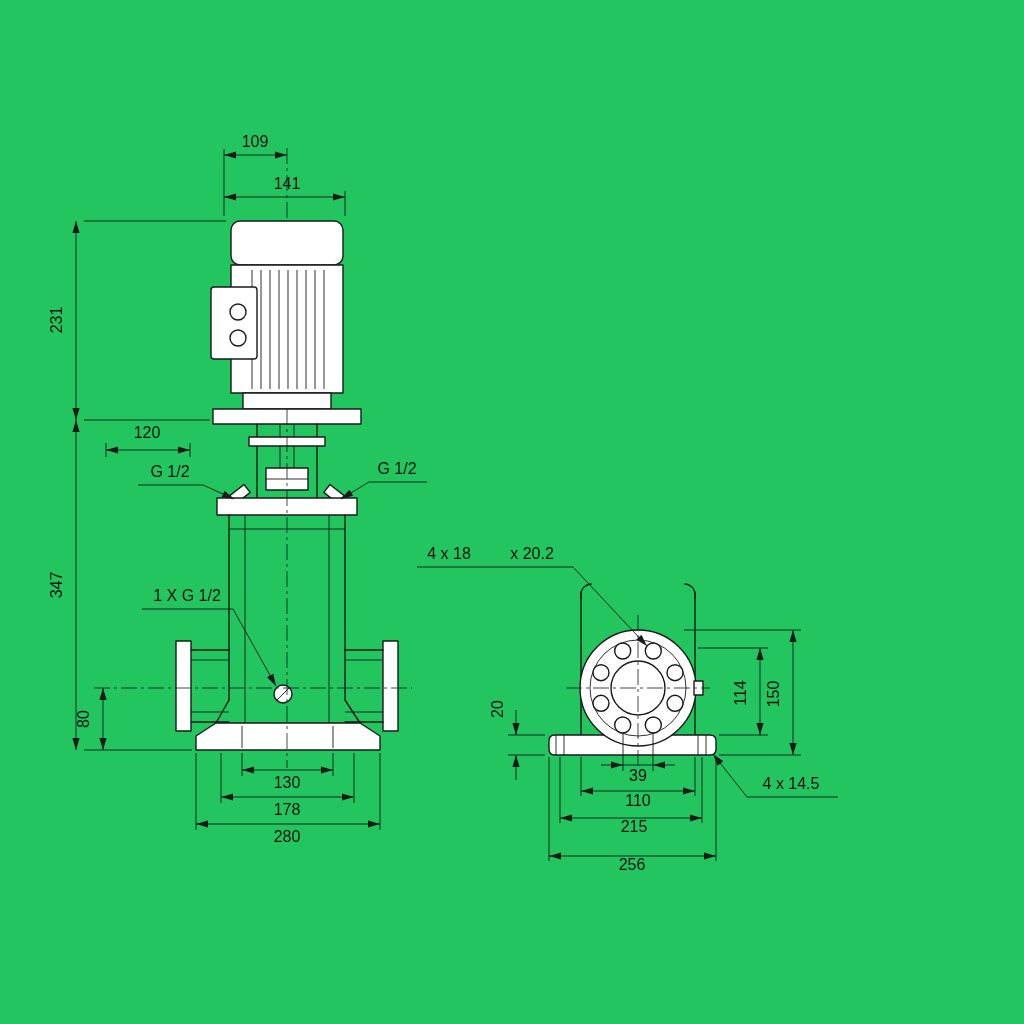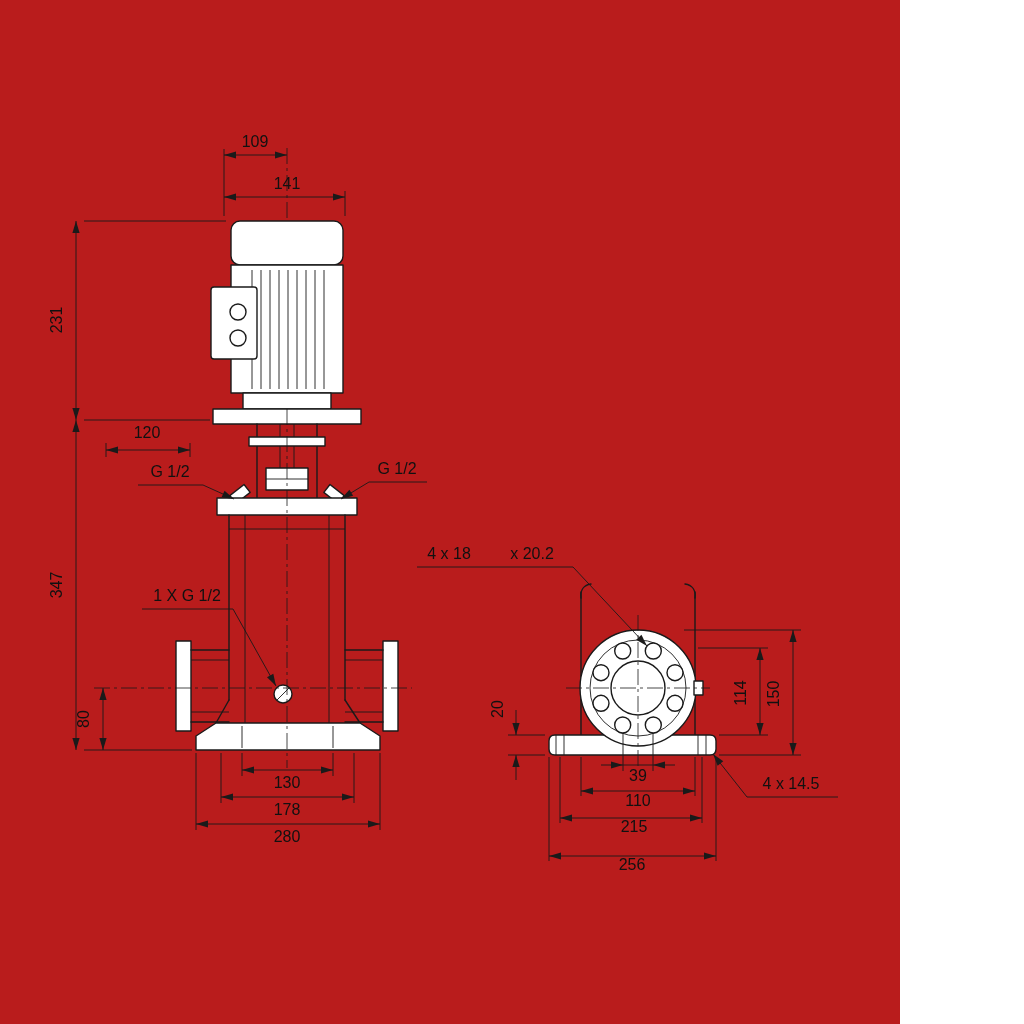--- a/index.html
+++ b/index.html
@@ -1,16 +1,16 @@
 <!DOCTYPE html>
 <html><head>
 <meta charset="utf-8">
 <style>
   html,body { margin:0; padding:0; background:#ffffff; }
-  .stage { width:900px; height:1024px; position:relative; background:#b91c1c; overflow:hidden; }
+  .stage { width:1024px; height:1024px; position:relative; background:#22c55e; overflow:hidden; }
   svg { display:block; }
   svg text { font-family:"Liberation Sans", sans-serif; font-size:16px; fill:#111; }
   .dim-text { text-anchor:middle; }
   .obj  { stroke:#1a1a1a; stroke-width:1.4; fill:none; stroke-linejoin:round; stroke-linecap:round; }
   .objf { stroke:#1a1a1a; stroke-width:1.4; fill:#ffffff; stroke-linejoin:round; }
   .thin { stroke:#1a1a1a; stroke-width:0.9; fill:none; }
   .cl   { stroke:#1a1a1a; stroke-width:0.8; fill:none; stroke-dasharray:16 4 3 4; }
 </style>
 </head>
 <body>

